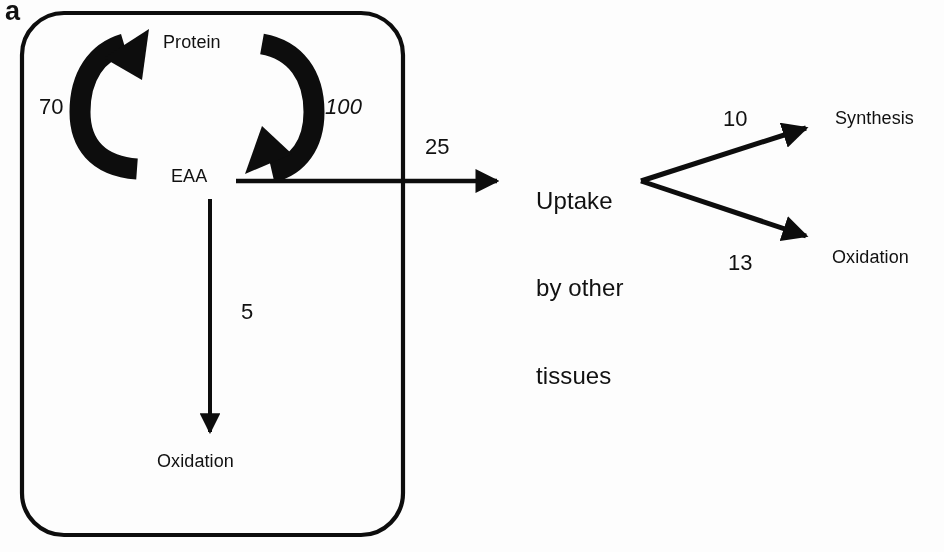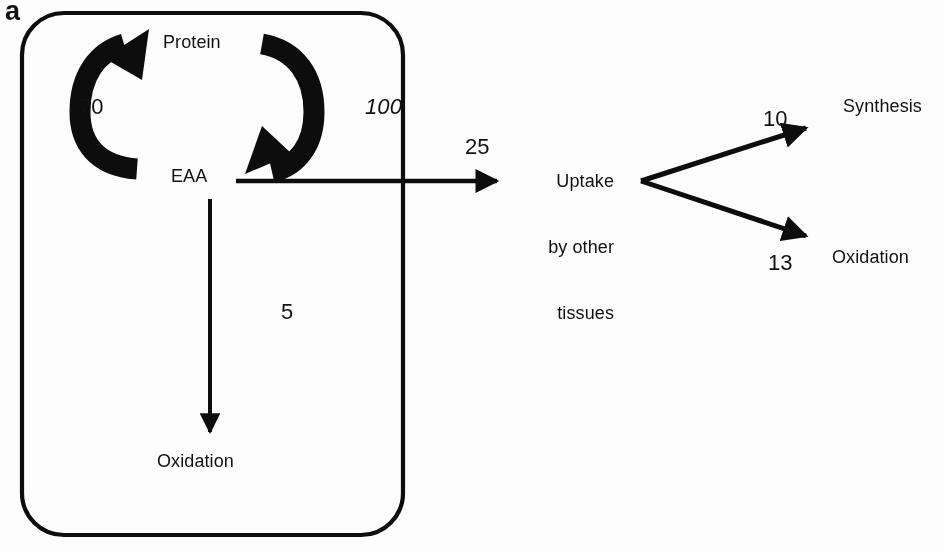--- a/index.html
+++ b/index.html
@@ -38,38 +38,38 @@
     font-size: 27px;
     left: 5px;
     top: -4px;
     letter-spacing: 0;
   }
   .node-text {
     font-size: 18px;
   }
   .flux-num {
     font-size: 22px;
-    margin-left: 40px;
   }
   .multiline {
-    text-align: right;
-    font-size: 18px;
+    text-align: left;
+    font-size: 24px;
     line-height: 1.22;
+    margin-left: 12px;
   }
   .t-protein   { left: 163px; top: 32px; }
   .t-eaa       { left: 171px; top: 166px; }
   .t-70        { left: 39px;  top: 94px; }
   .t-100       { left: 325px; top: 94px; font-style: italic; }
   .t-25        { left: 425px; top: 134px; text-align: center; }
   .t-5         { left: 241px; top: 299px; }
   .t-oxid-left { left: 157px; top: 451px; }
   .t-uptake    { left: 524px; top: 127px; width: 90px; }
   .t-10        { left: 723px; top: 106px; }
   .t-15        { left: 728px; top: 250px; }
-  .t-synthesis { left: 835px; top: 96px; margin-left: 8px; }
+  .t-synthesis { left: 835px; top: 108px; }
   .t-oxid-right{ left: 832px; top: 247px; }
 </style>
 </head>
 <body>
 
 <div id="figure">
 
   <svg viewBox="0 0 944 552">
     <defs>
       <marker id="arrowSolid" viewBox="0 0 10 10" refX="9" refY="5" markerWidth="5.2" markerHeight="5.2" orient="auto-start-reverse">

